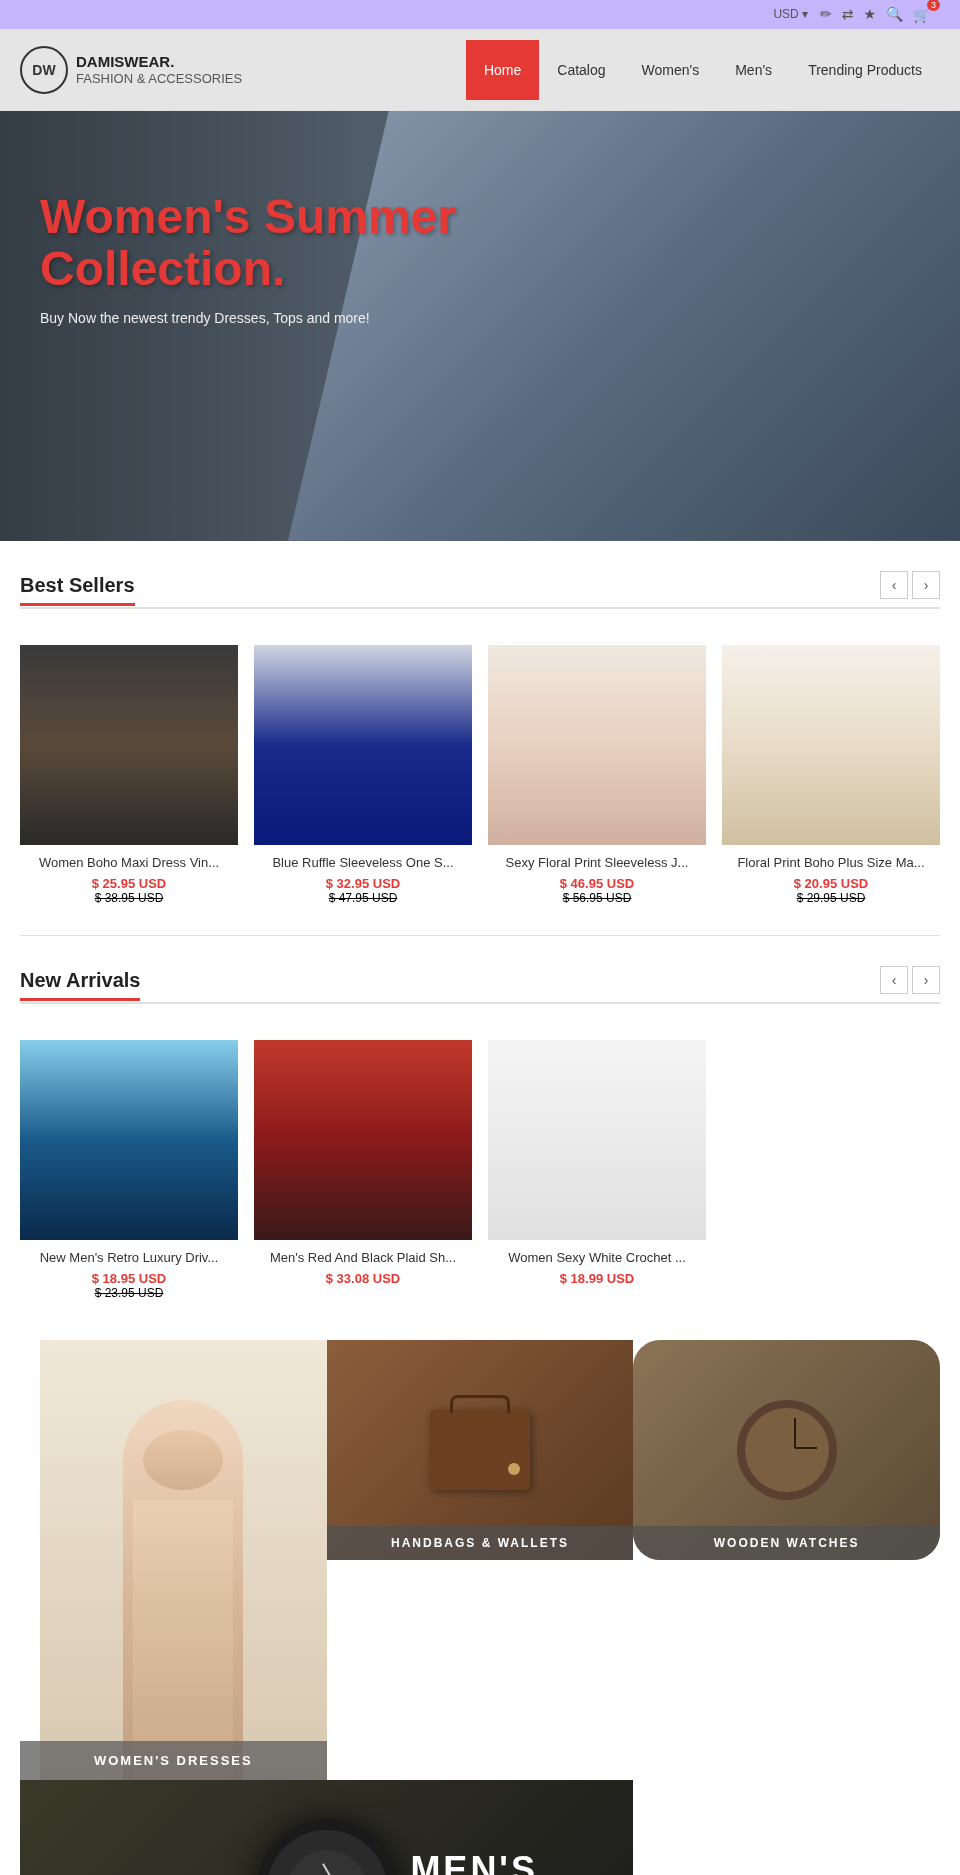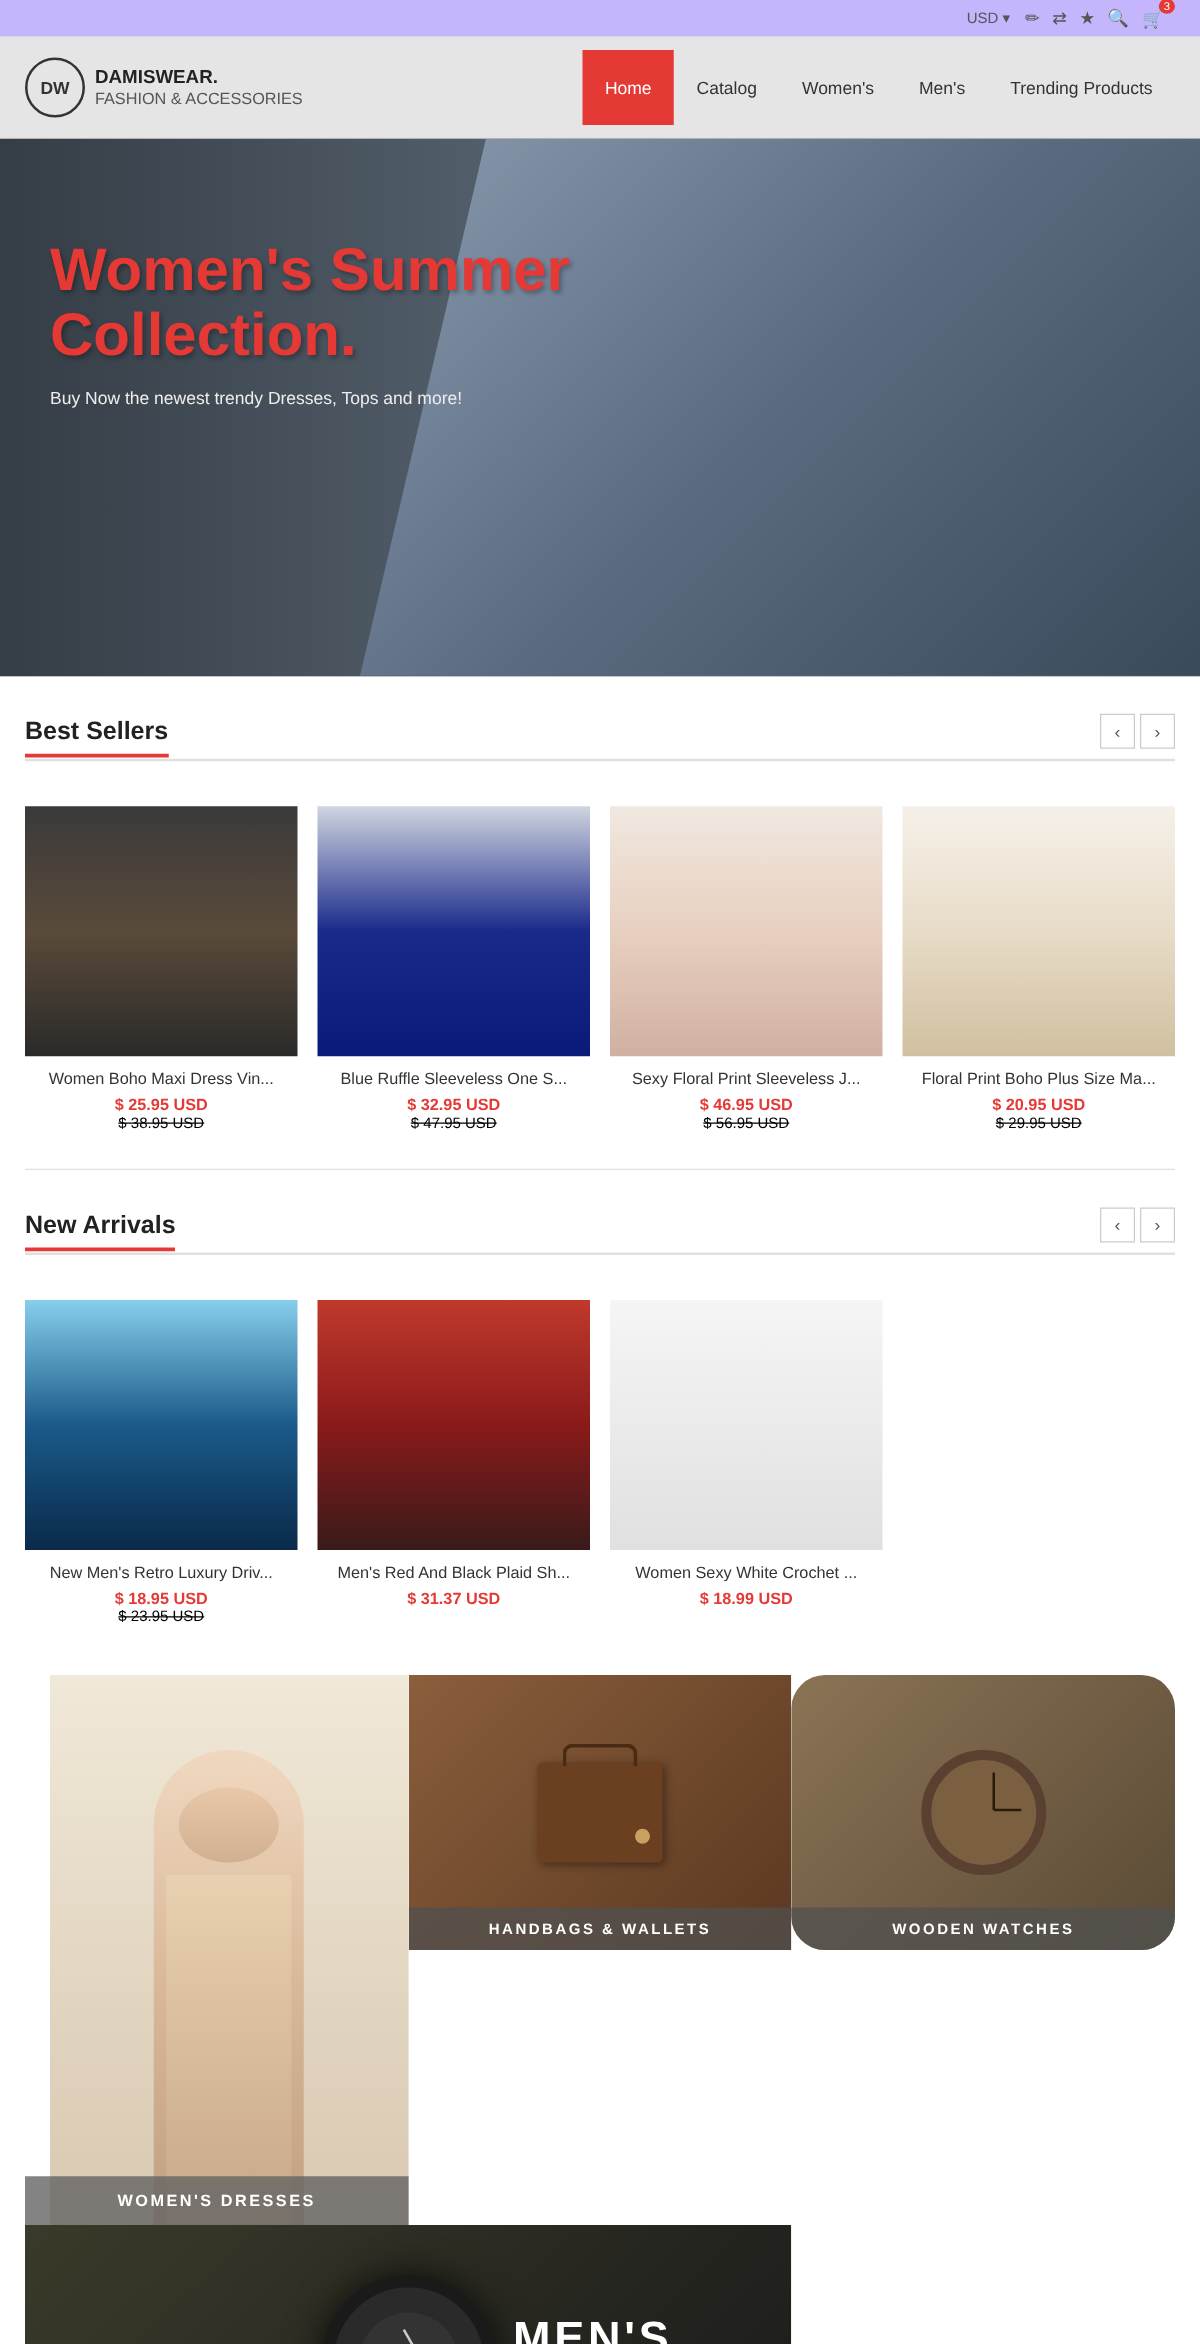--- a/index.html
+++ b/index.html
@@ -344,21 +344,21 @@
   <div class="product-grid">
     <div class="product-card">
       <div class="product-image sunglass-bg"></div>
       <div class="product-name">New Men's Retro Luxury Driv...</div>
       <div class="product-price-current">$ 18.95 USD</div>
       <div class="product-price-original">$ 23.95 USD</div>
     </div>
     <div class="product-card">
       <div class="product-image shirt-bg"></div>
       <div class="product-name">Men's Red And Black Plaid Sh...</div>
-      <div class="product-price-current">$ 31.37 USD</div>
+      <div class="product-price-current">$ 33.08 USD</div>
     </div>
     <div class="product-card">
       <div class="product-image crochet-bg"></div>
       <div class="product-name">Women Sexy White Crochet ...</div>
       <div class="product-price-current">$ 18.99 USD</div>
     </div>
   </div>
 </div>
 
 <div style="margin: 10px 20px 0; display:grid; grid-template-columns:1fr 1fr 1fr; grid-template-rows:220px 220px; gap:0;">

